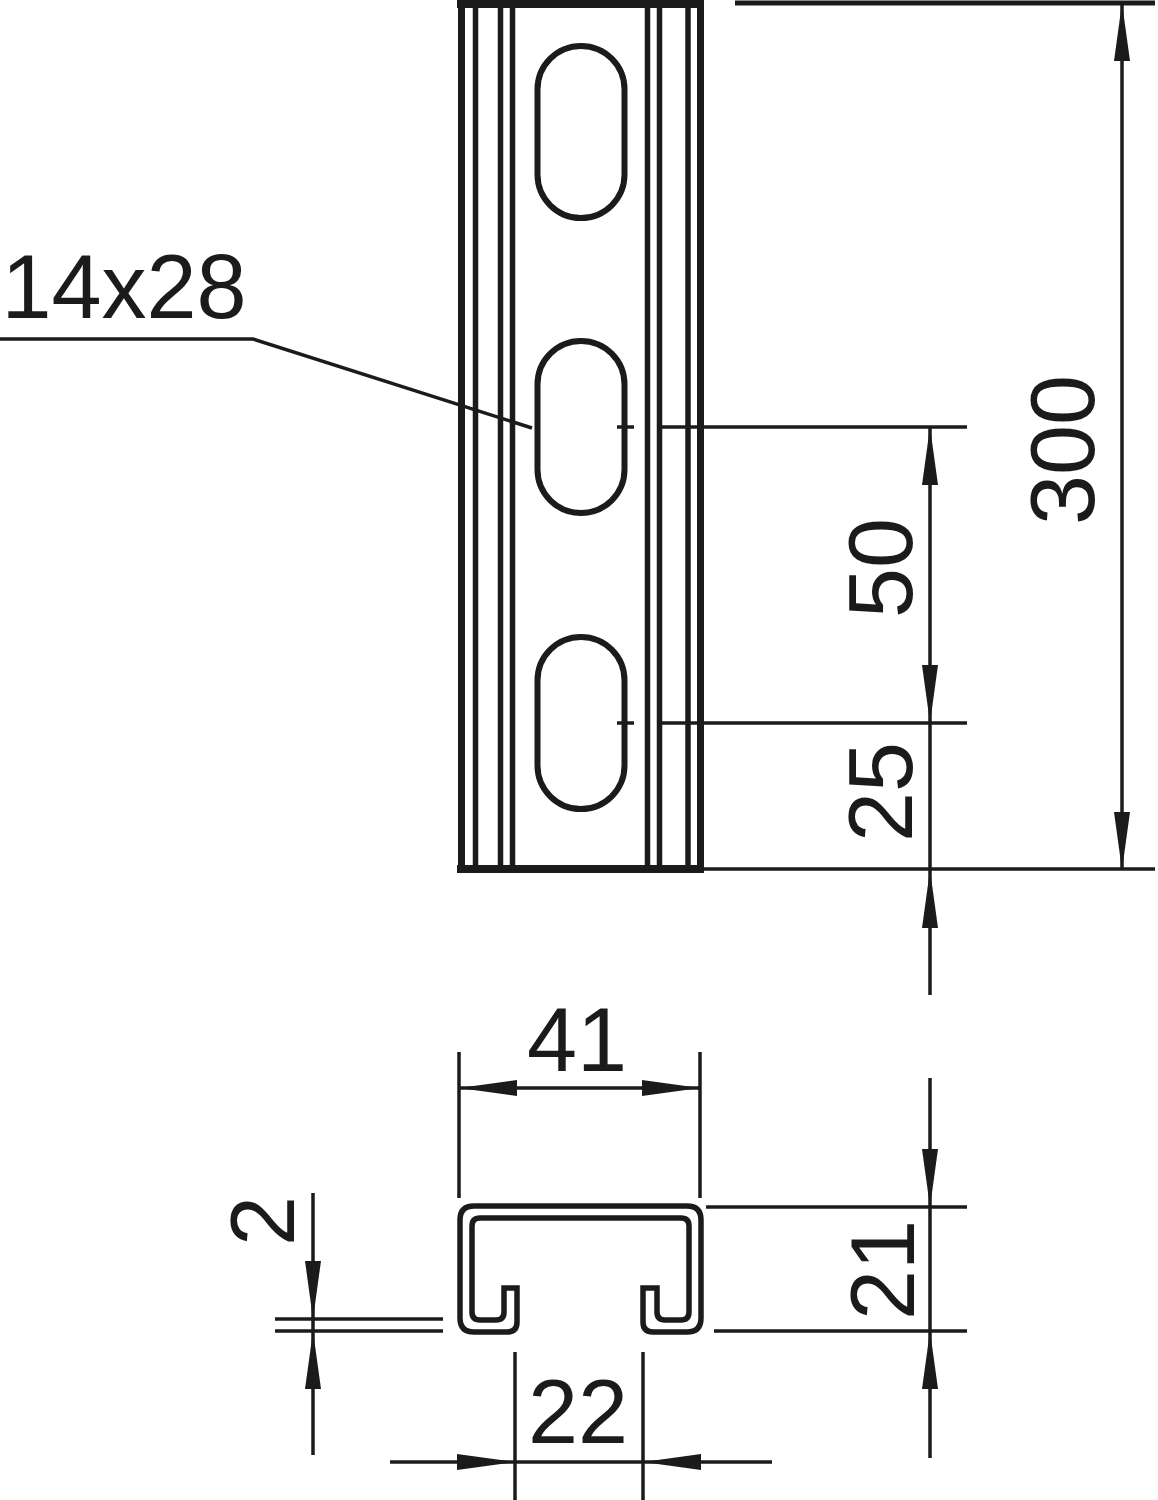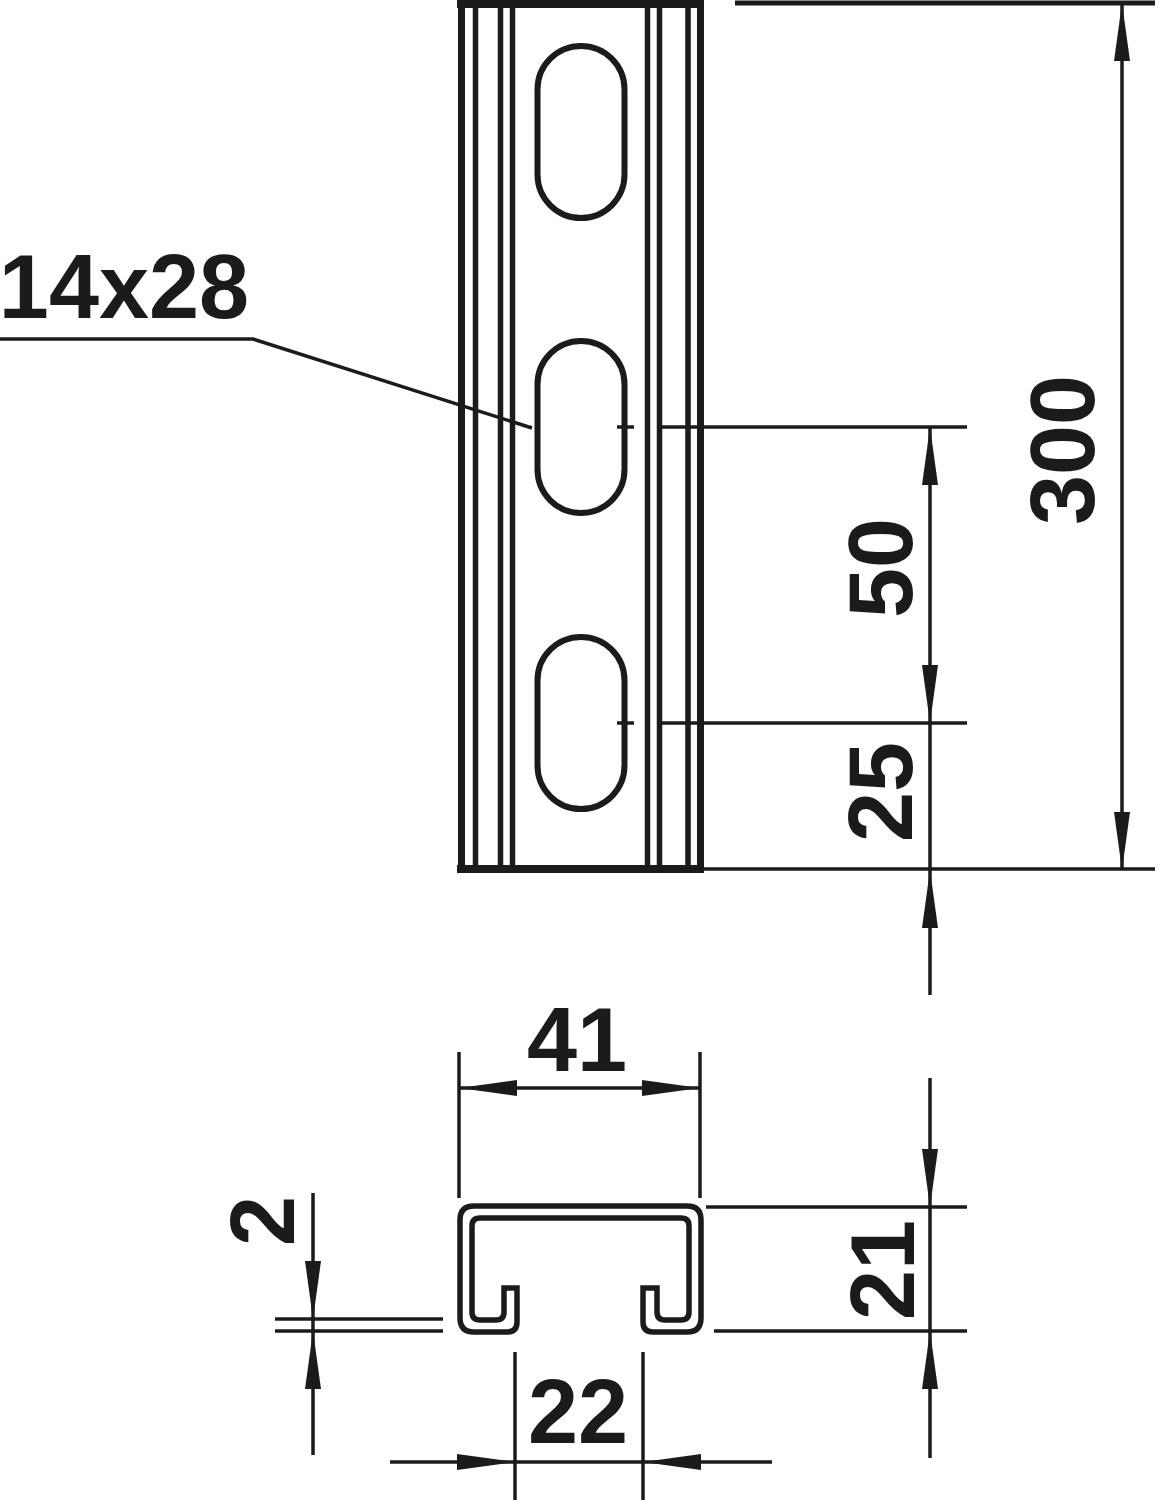--- a/index.html
+++ b/index.html
@@ -1,17 +1,17 @@
 <!DOCTYPE html>
 <html style="--ink: #1b1b1b; --paper: #ffffff;"><head>
 <meta charset="utf-8">
 <style>
   :root { --ink:#1b1b1b; --paper:#ffffff; }
   html,body { margin:0; padding:0; background:var(--paper); }
-  .canvas { width:940px; height:1500px; position:relative; background:var(--paper);font-weight:bold; }
+  .canvas { width:940px; height:1500px; position:relative; background:var(--paper); }
   svg { display:block; }
   .thin   { stroke:var(--ink); stroke-width:3.5; fill:none; }
   .med    { stroke:var(--ink); stroke-width:5.5; fill:none; }
   .thick  { stroke:var(--ink); stroke-width:7;   fill:none; }
   .cap    { stroke:var(--ink); stroke-width:8;   fill:none; }
   .topext { stroke:var(--ink); stroke-width:5;   fill:none; }
   .slot   { stroke:var(--ink); stroke-width:6;   fill:var(--paper); }
   .arrow  { fill:var(--ink); stroke:none; }
   text.dim {
     font-family:"Liberation Sans","DejaVu Sans",sans-serif;

